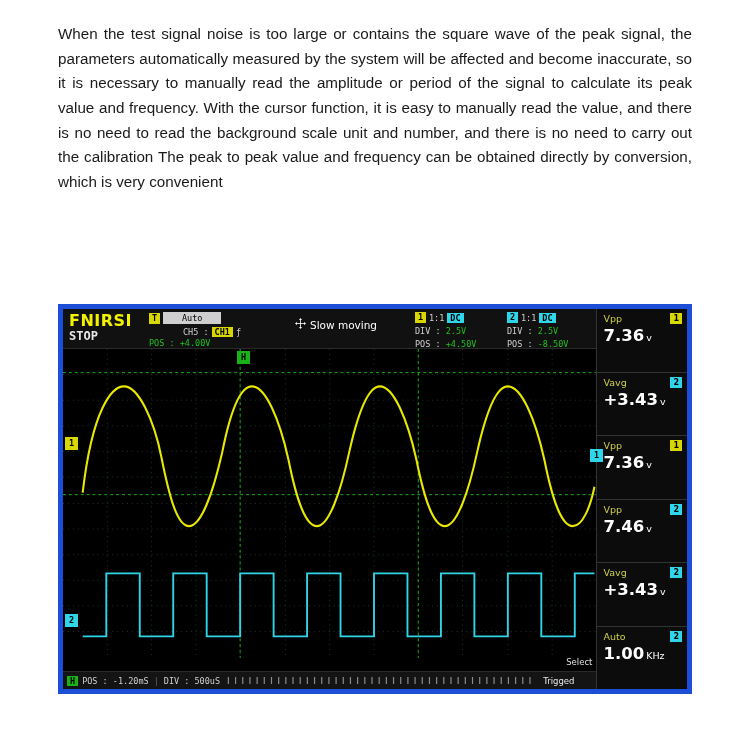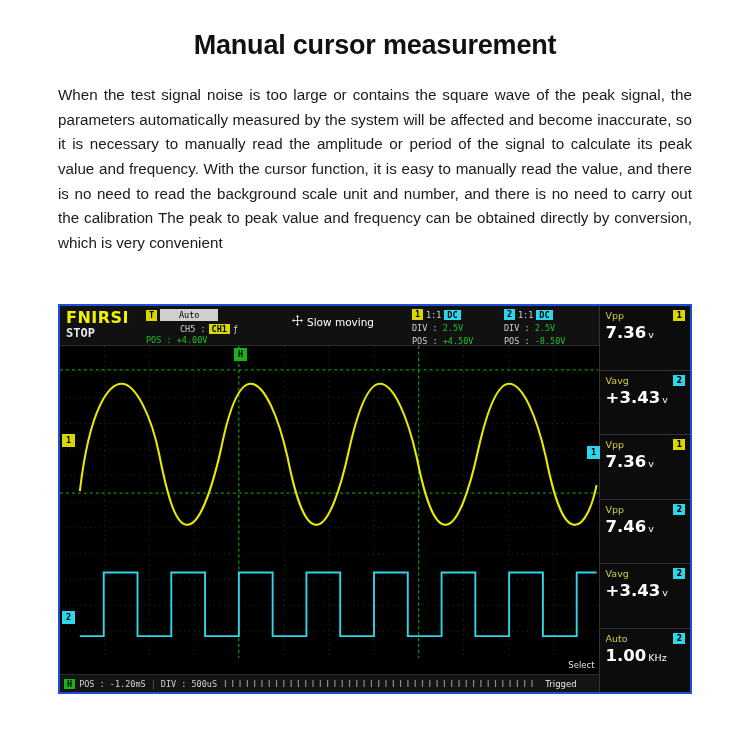--- a/index.html
+++ b/index.html
@@ -30,21 +30,21 @@
     text-align: justify;
     text-justify: inter-word;
   }
 
   
   .scope {
     position: absolute;
     left: 58px; top: 304px;
     width: 634px; height: 390px;
     background: #a21caf;
-    border: 2px solid #1d4ed8;
+    border: 5px solid #1d4ed8;
     display: flex;
     flex-direction: column;
     font-family: "DejaVu Sans Mono", monospace;
   }
   .scope-main {
     position: relative;
     flex: 1;
     display: flex;
   }
   .scope-left {
@@ -194,21 +194,20 @@
   .tagbox {
     font-size: 8px; font-weight: bold; color:#000;
     padding: 0 3px; line-height: 11px; height: 11px;
   }
 </style>
 </head>
 <body>
 
 <div class="page">
 
-  <h1 class="title">Manual cursor measurement</h1>
 
   <p class="body-copy">When the test signal noise is too large or contains the square wave of the peak signal, the parameters automatically measured by the system will be affected and become inaccurate, so it is necessary to manually read the amplitude or period of the signal to calculate its peak value and frequency. With the cursor function, it is easy to manually read the value, and there is no need to read the background scale unit and number, and there is no need to carry out the calibration The peak to peak value and frequency can be obtained directly by conversion, which is very convenient</p>
 
   <div class="scope">
     <div class="scope-main">
 
       <div class="scope-left">
 
         <div class="topbar">
           <div class="fnirsi">FNIRSI</div>

